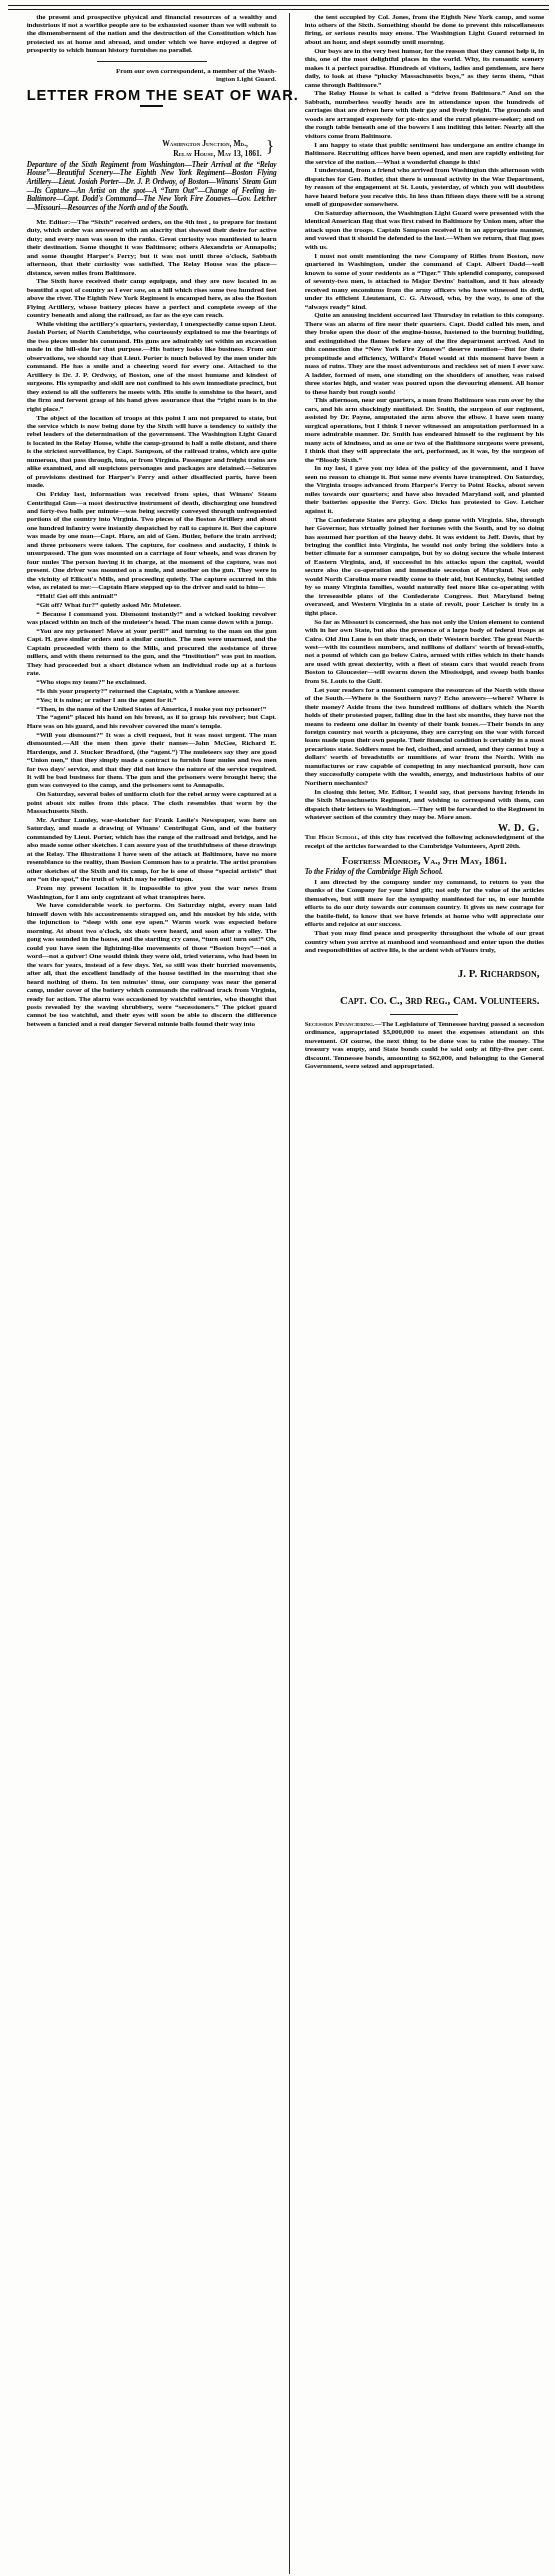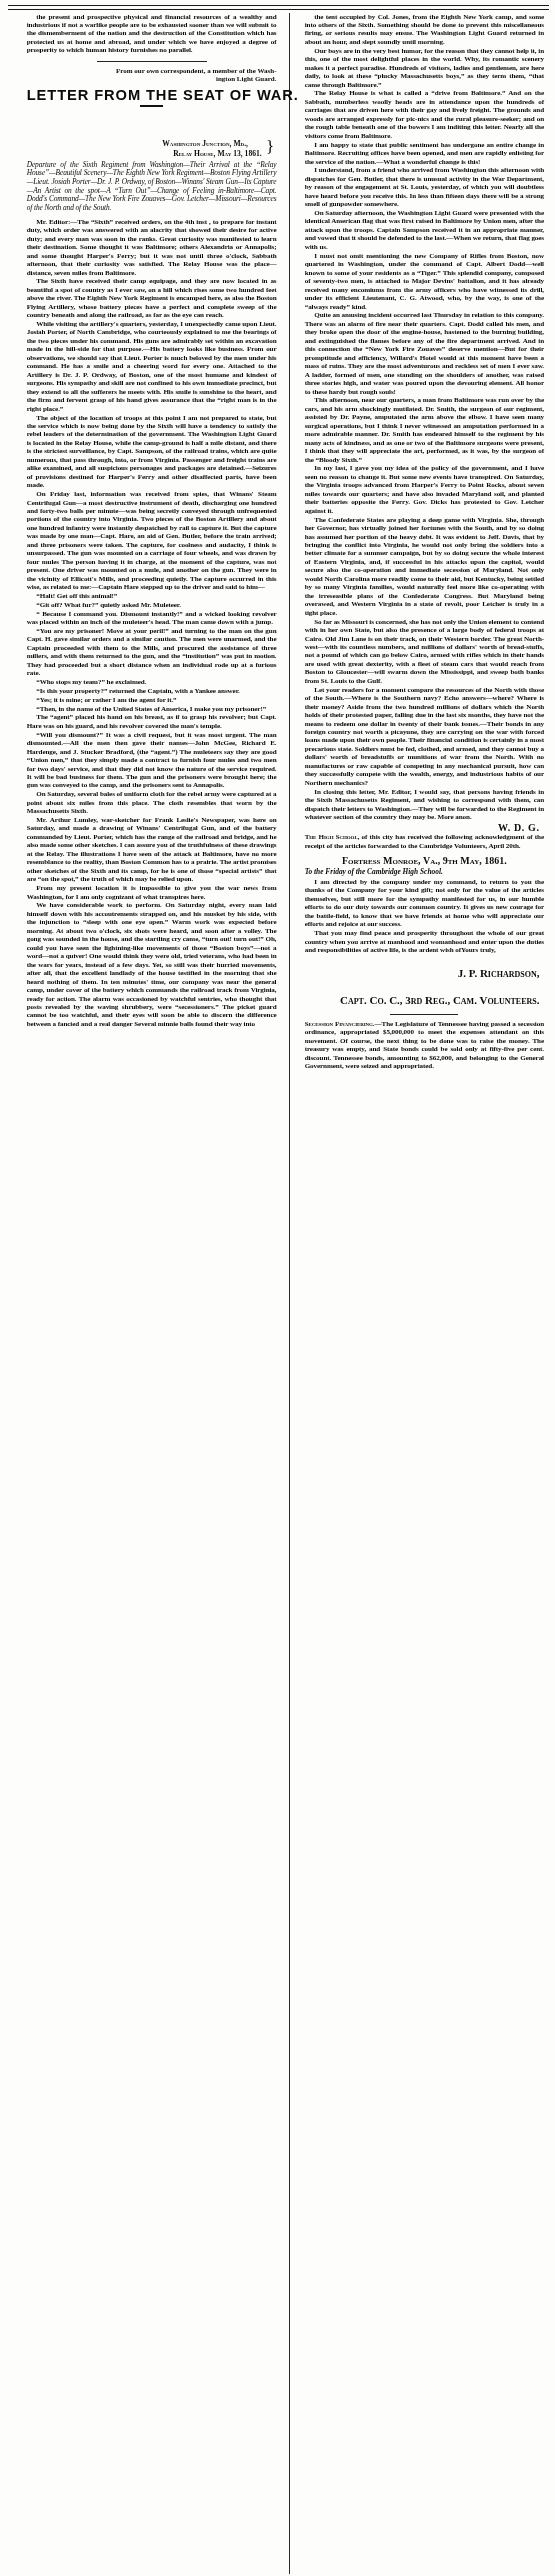--- a/index.html
+++ b/index.html
@@ -115,21 +115,21 @@
     font-weight: 400;
   }
   .dateline .line1 { display: block; padding-right: 16px; margin-top: 32px; }
   .dateline .line2 { display: block; padding-right: 2.3px; }
 
   .subhead {
     font-style: italic;
     font-size: 7.4px;
     line-height: 1.165;
     text-align: justify;
-    font-weight: 400;
+    font-weight: 700;
     margin: 2.3px 0 5.1px 0;
     letter-spacing: -0.1px;
   }
 
   .sc { font-variant: small-caps; }
 
   .centered-dateline {
     font-variant: small-caps;
     font-size: 10px;
     text-align: center;

